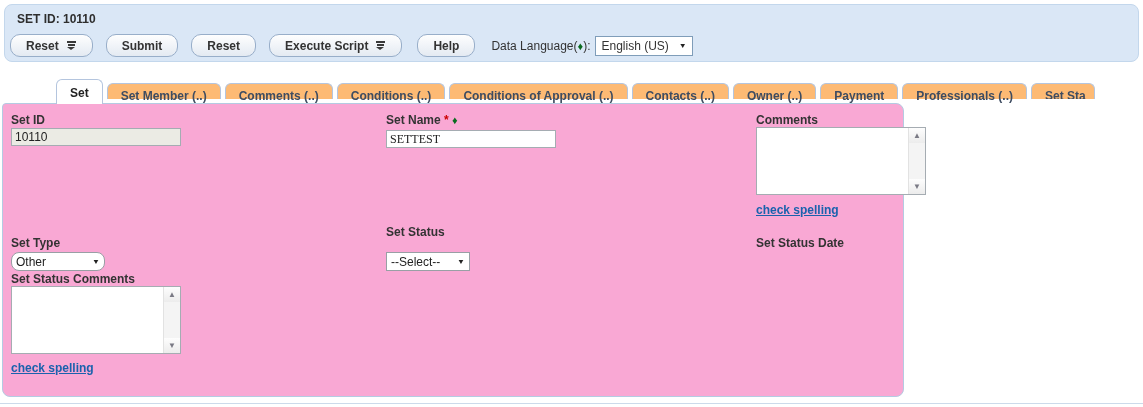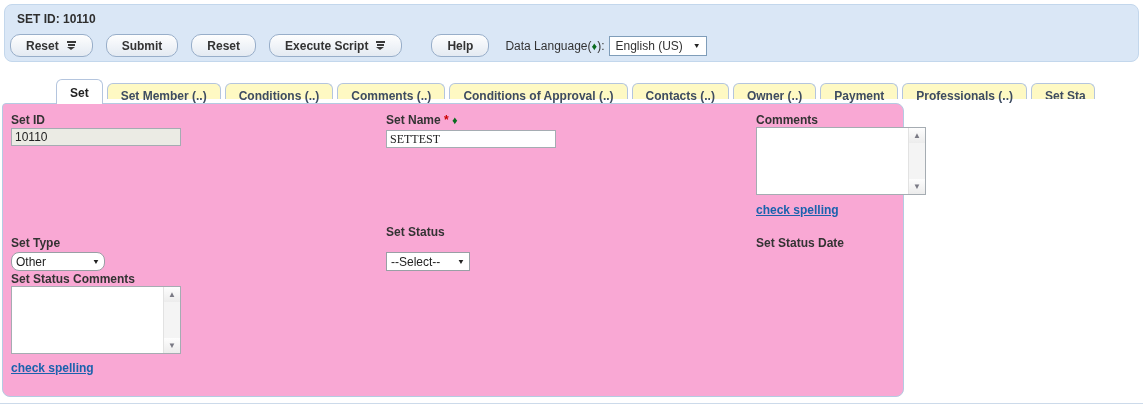--- a/index.html
+++ b/index.html
@@ -7,39 +7,39 @@
     font-family:"Liberation Sans", sans-serif; font-size:12px; color:#333; overflow:hidden; }
 
   
   .header-panel{ position:absolute; left:4px; top:4px; width:1135px; height:58px;
     background:#dae7f6; border:1px solid #c3d7ec; border-radius:8px; }
   .header-title{ position:absolute; left:12px; top:7px; font-weight:bold; font-size:12px; color:#2e2e2e; }
   .toolbar{ position:absolute; left:5px; top:29px; display:flex; align-items:center; }
   .btn{ height:23px; margin-right:13px; padding:0 15px; display:inline-flex; align-items:center; gap:7px;
     background:linear-gradient(#fefefe,#eef2f7 60%,#e4eaf2); border:1px solid #98aec9; border-radius:10px;
     font-weight:bold; font-size:12px; color:#333; cursor:pointer; white-space:nowrap; }
-  .btn-help{ margin-left:16px; }
+  .btn-help{ margin-left:2px; }
   
   .dd-icon{ display:inline-block; width:11px; height:9px; position:relative; }
   .dd-icon i{ position:absolute; left:1px; top:0; width:9px; height:2px; background:#3a3a3a; }
   .dd-icon i.b2{ left:2px; top:3px; width:7px; }
   .dd-icon i.tri{ left:1px; top:6px; width:0; height:0; background:none;
     border-left:4.5px solid transparent; border-right:4.5px solid transparent; border-top:3.5px solid #3a3a3a; }
   .lang-wrap{ display:flex; align-items:center; margin-left:3px; }
   .lang-label{ font-size:12px; color:#333; }
   .diamond{ color:#0a6b1f; font-size:11px; }
   .req{ color:#cc0000; font-weight:bold; }
   .select{ display:inline-flex; align-items:center; justify-content:space-between; background:#fff;
     border:1px solid #7f9db9; height:20px; padding:0 5px; margin-left:5px; cursor:pointer; }
   .select .arrow{ font-size:8px; color:#222; margin-left:10px; transform:scaleY(.85); }
 
   
   .tabstrip{ position:absolute; left:20px; top:78px; width:1139px; height:26px;
     display:flex; align-items:center; padding-left:36px; overflow:hidden; z-index:2; }
-  .tab{ height:16px; padding:5px 13px 0 13px; margin-right:4px; background:#fef9c3;
+  .tab{ height:16px; padding:5px 13px 0 13px; margin-right:4px; background:#fdba74;
     border:1px solid #b4c5de; border-bottom:none; border-radius:6px 6px 0 0;
     font-weight:bold; font-size:12px; color:#3e4c61; cursor:pointer; white-space:nowrap; }
   .tab.active{ background:#ffffff; color:#222; height:26px; margin-bottom:-1px; padding-top:6px;
     position:relative; z-index:3; border-color:#b4c5de; }
   .tab.cut{ width:64px; overflow:hidden; margin-right:0; }
   .tab-scroll{ position:absolute; right:3px; top:6px; color:#4d7fb6; font-size:14px;
     line-height:14px; cursor:pointer; z-index:4; background:transparent; }
 
   
   .panel{ position:absolute; left:2px; top:103px; width:902px; height:294px; background:#f9a8d4;
@@ -106,22 +106,22 @@
         <span>English (US)</span>
         <span class="arrow">▼</span>
       </span>
     </div>
   </div>
 </div>
 
 <div class="tabstrip">
   <div class="tab active">Set</div>
   <div class="tab">Set Member (..)</div>
+  <div class="tab">Comments (..)</div>
   <div class="tab">Conditions (..)</div>
-  <div class="tab">Comments (..)</div>
   <div class="tab">Conditions of Approval (..)</div>
   <div class="tab">Contacts (..)</div>
   <div class="tab">Owner (..)</div>
   <div class="tab">Payment</div>
   <div class="tab">Professionals (..)</div>
   <div class="tab cut">Set Sta</div>
   <div class="tab-scroll">▶</div>
 </div>
 
 <div class="panel">

